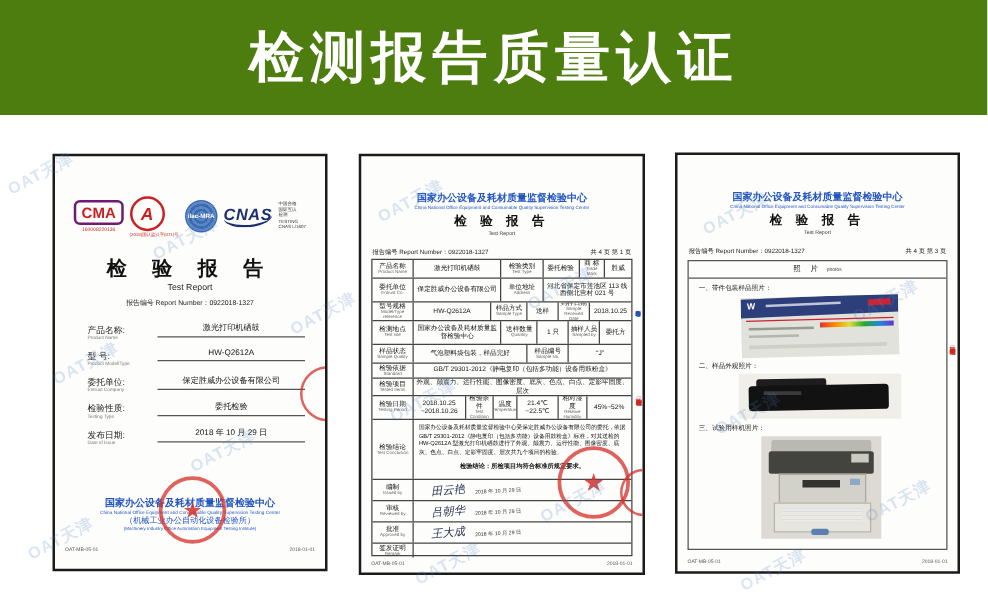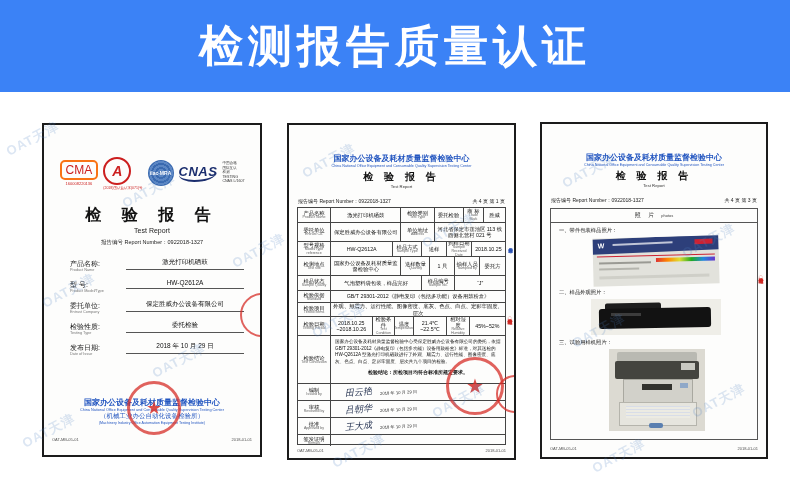--- a/index.html
+++ b/index.html
@@ -1,32 +1,32 @@
 <!DOCTYPE html>
 <html><head>
 <meta charset="utf-8">
 <style>
   html,body{margin:0;padding:0;}
   body{width:790px;height:487px;position:relative;background:#ffffff;overflow:hidden;
        font-family:"Liberation Sans","DejaVu Sans",sans-serif;color:#1a1a1a;}
-  .banner{position:absolute;left:0;top:0;width:790px;height:92px;background:#3b82f6;
+  .banner{position:absolute;left:0;top:0;width:790px;height:92px;background:#4d7c0f;
           display:flex;align-items:center;justify-content:center;}
   .banner h1{margin:0;color:#fff;font-size:44px;font-weight:bold;letter-spacing:5px;}
   
   .wm-layer{position:absolute;left:0;top:92px;width:790px;height:395px;pointer-events:none;z-index:30;}
   .wm{position:absolute;color:rgba(80,130,195,.20);font-size:13px;font-weight:bold;
       transform:rotate(-28deg);letter-spacing:1px;white-space:nowrap;}
   
   .doc{position:absolute;background:#fdfdfc;border:2px solid #1b1b1b;overflow:hidden;z-index:10;}
   .abs{position:absolute;}
   .ctr{text-align:center;}
   
   .logos{position:absolute;left:10px;top:26px;width:196px;height:44px;display:flex;
          align-items:center;justify-content:center;gap:5px;}
-  .cma-box{border:2px solid #f97316;border-radius:5px;color:#cc1f1f;font-weight:normal;
+  .cma-box{border:2px solid #701a75;border-radius:5px;color:#cc1f1f;font-weight:bold;
            font-size:12px;padding:2px 4px;line-height:1;}
   .cma-num{font-size:4px;color:#cc1f1f;text-align:center;margin-top:1px;}
   .cal-circ{width:24px;height:24px;border:2px solid #cc1f1f;border-radius:50%;color:#cc1f1f;
             font-weight:bold;font-size:14px;display:flex;align-items:center;justify-content:center;font-style:italic;}
   .cal-note{font-size:3.5px;color:#cc1f1f;text-align:center;margin-top:1px;}
   .ilac-circ{width:26px;height:26px;border-radius:50%;color:#fff;font-size:5px;font-weight:bold;
              display:flex;align-items:center;justify-content:center;
              background:repeating-radial-gradient(circle,#3a6ab0 0 2px,#5c87c4 2px 4px);}
   .cnas-word{color:#1b2e6e;font-weight:bold;font-style:italic;font-size:13px;letter-spacing:.5px;
              border-bottom:2px solid #1b2e6e;border-radius:0 0 60% 40%;padding-bottom:1px;}

